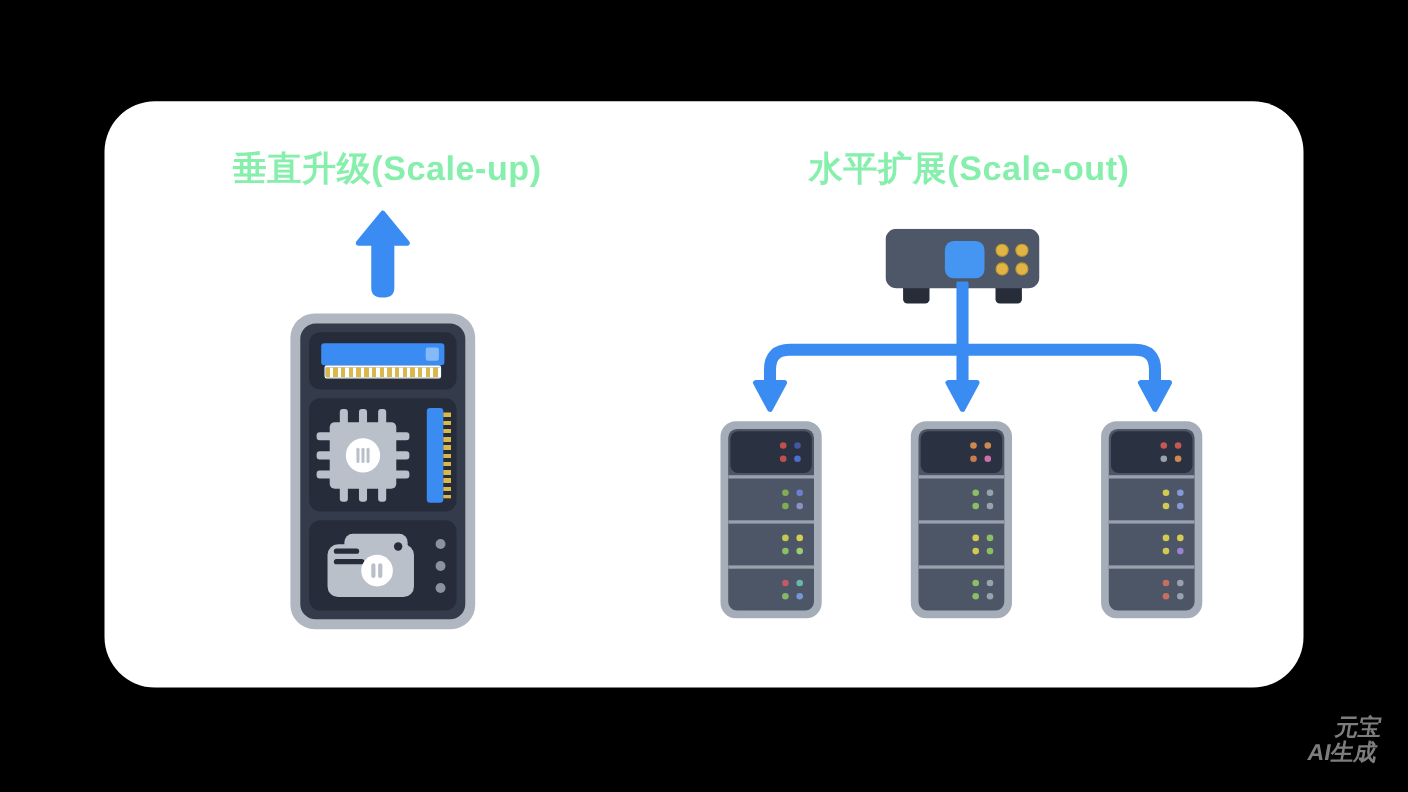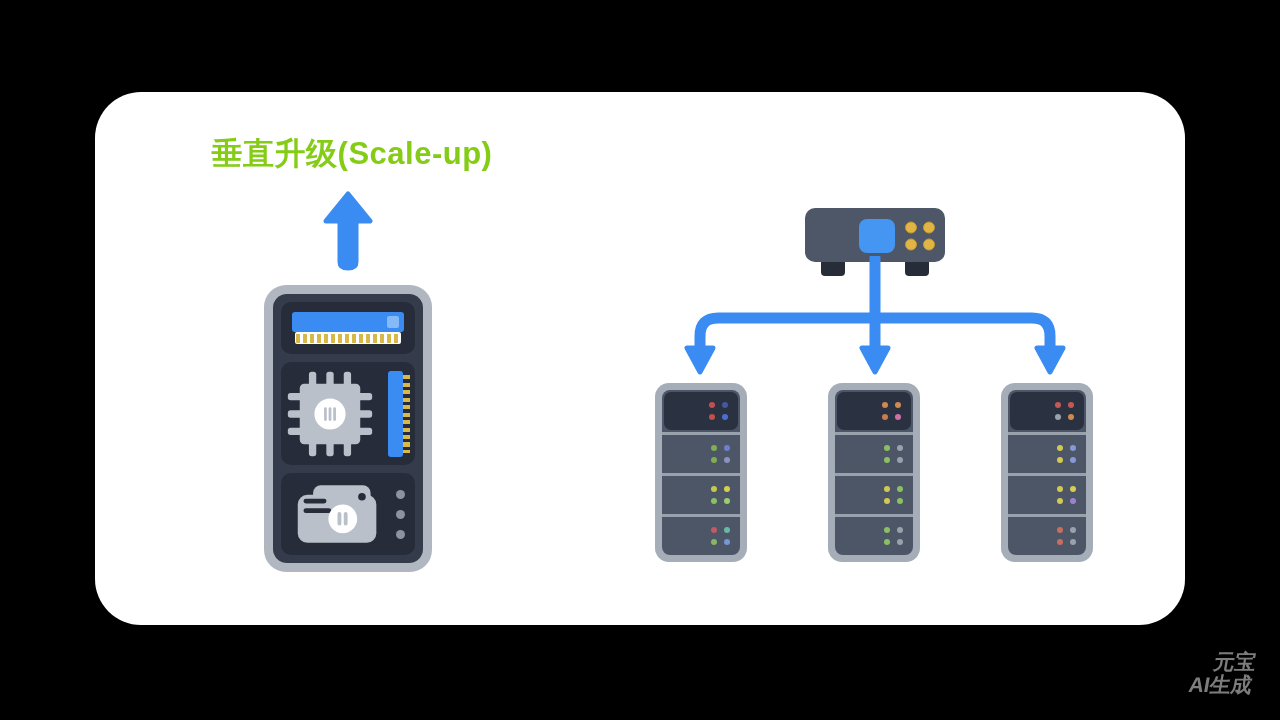--- a/index.html
+++ b/index.html
@@ -1,21 +1,21 @@
 <!DOCTYPE html>
 <html style="--page-bg: #000000; --card-bg: #ffffff; --accent-blue: #3b8cf2; --screen-blue: #4496f2; --port-gold: #e0b545; --pin-gold: #d8b84a; --tower-frame: #b0b7c1; --tower-inner: #343b4a; --tower-panel: #262c3a; --device-gray: #b9c0ca; --switch-body: #4e5767; --rack-frame: #a5adb8; --rack-inner: #4c5666; --rack-unit-dark: #2a3140; --separator: #99a1ad; --watermark-gray: #7d7d7d;"><head>
 <meta charset="utf-8">
 <style>
   html,body{margin:0;padding:0;background:#000;}
   .stage{position:relative;width:1280px;height:720px;background:var(--page-bg,#000);overflow:hidden;
          font-family:"Liberation Sans","DejaVu Sans",sans-serif;}
   .card{position:absolute;left:95px;top:92px;width:1090px;height:533px;
         background:var(--card-bg,#fff);border-radius:46px;}
   .panel-title{position:absolute;top:133px;width:400px;text-align:center;
-        font-size:31px;font-weight:700;color:#84cc16;letter-spacing:.5px;white-space:nowrap;}
+        font-size:31px;font-weight:700;color:#86efac;letter-spacing:.5px;white-space:nowrap;}
   .title-left{left:152px;}
   .title-right{left:681px;}
 
   
   .up-arrow{position:absolute;left:320px;top:190px;width:56px;height:84px;}
   .arrow-shape{fill:var(--accent-blue);stroke:var(--accent-blue);stroke-width:5;stroke-linejoin:round;}
 
   
   .tower{position:absolute;left:264px;top:285px;width:168px;height:287px;
          background:var(--tower-frame);border-radius:22px;padding:9px;box-sizing:border-box;}
@@ -69,20 +69,21 @@
          font-size:21px;line-height:23px;font-weight:700;transform:skewX(-10deg);}
 </style>
 </head>
 <body>
 
 <div class="stage">
 
   <div class="card"></div>
 
   <div class="panel-title title-left">垂直升级(Scale-up)</div>
+  <div class="panel-title title-right">水平扩展(Scale-out)</div>
 
   <svg class="up-arrow" viewBox="0 0 56 84">
     <path class="arrow-shape" d="M28 4 L50 31 H36 V72 Q36 78 28 78 Q20 78 20 72 V31 H6 Z"></path>
   </svg>
 
   <div class="tower">
     <div class="tower-inner">
 
       <div class="t-panel t-panel-ram">
         <div class="hram-bar">

